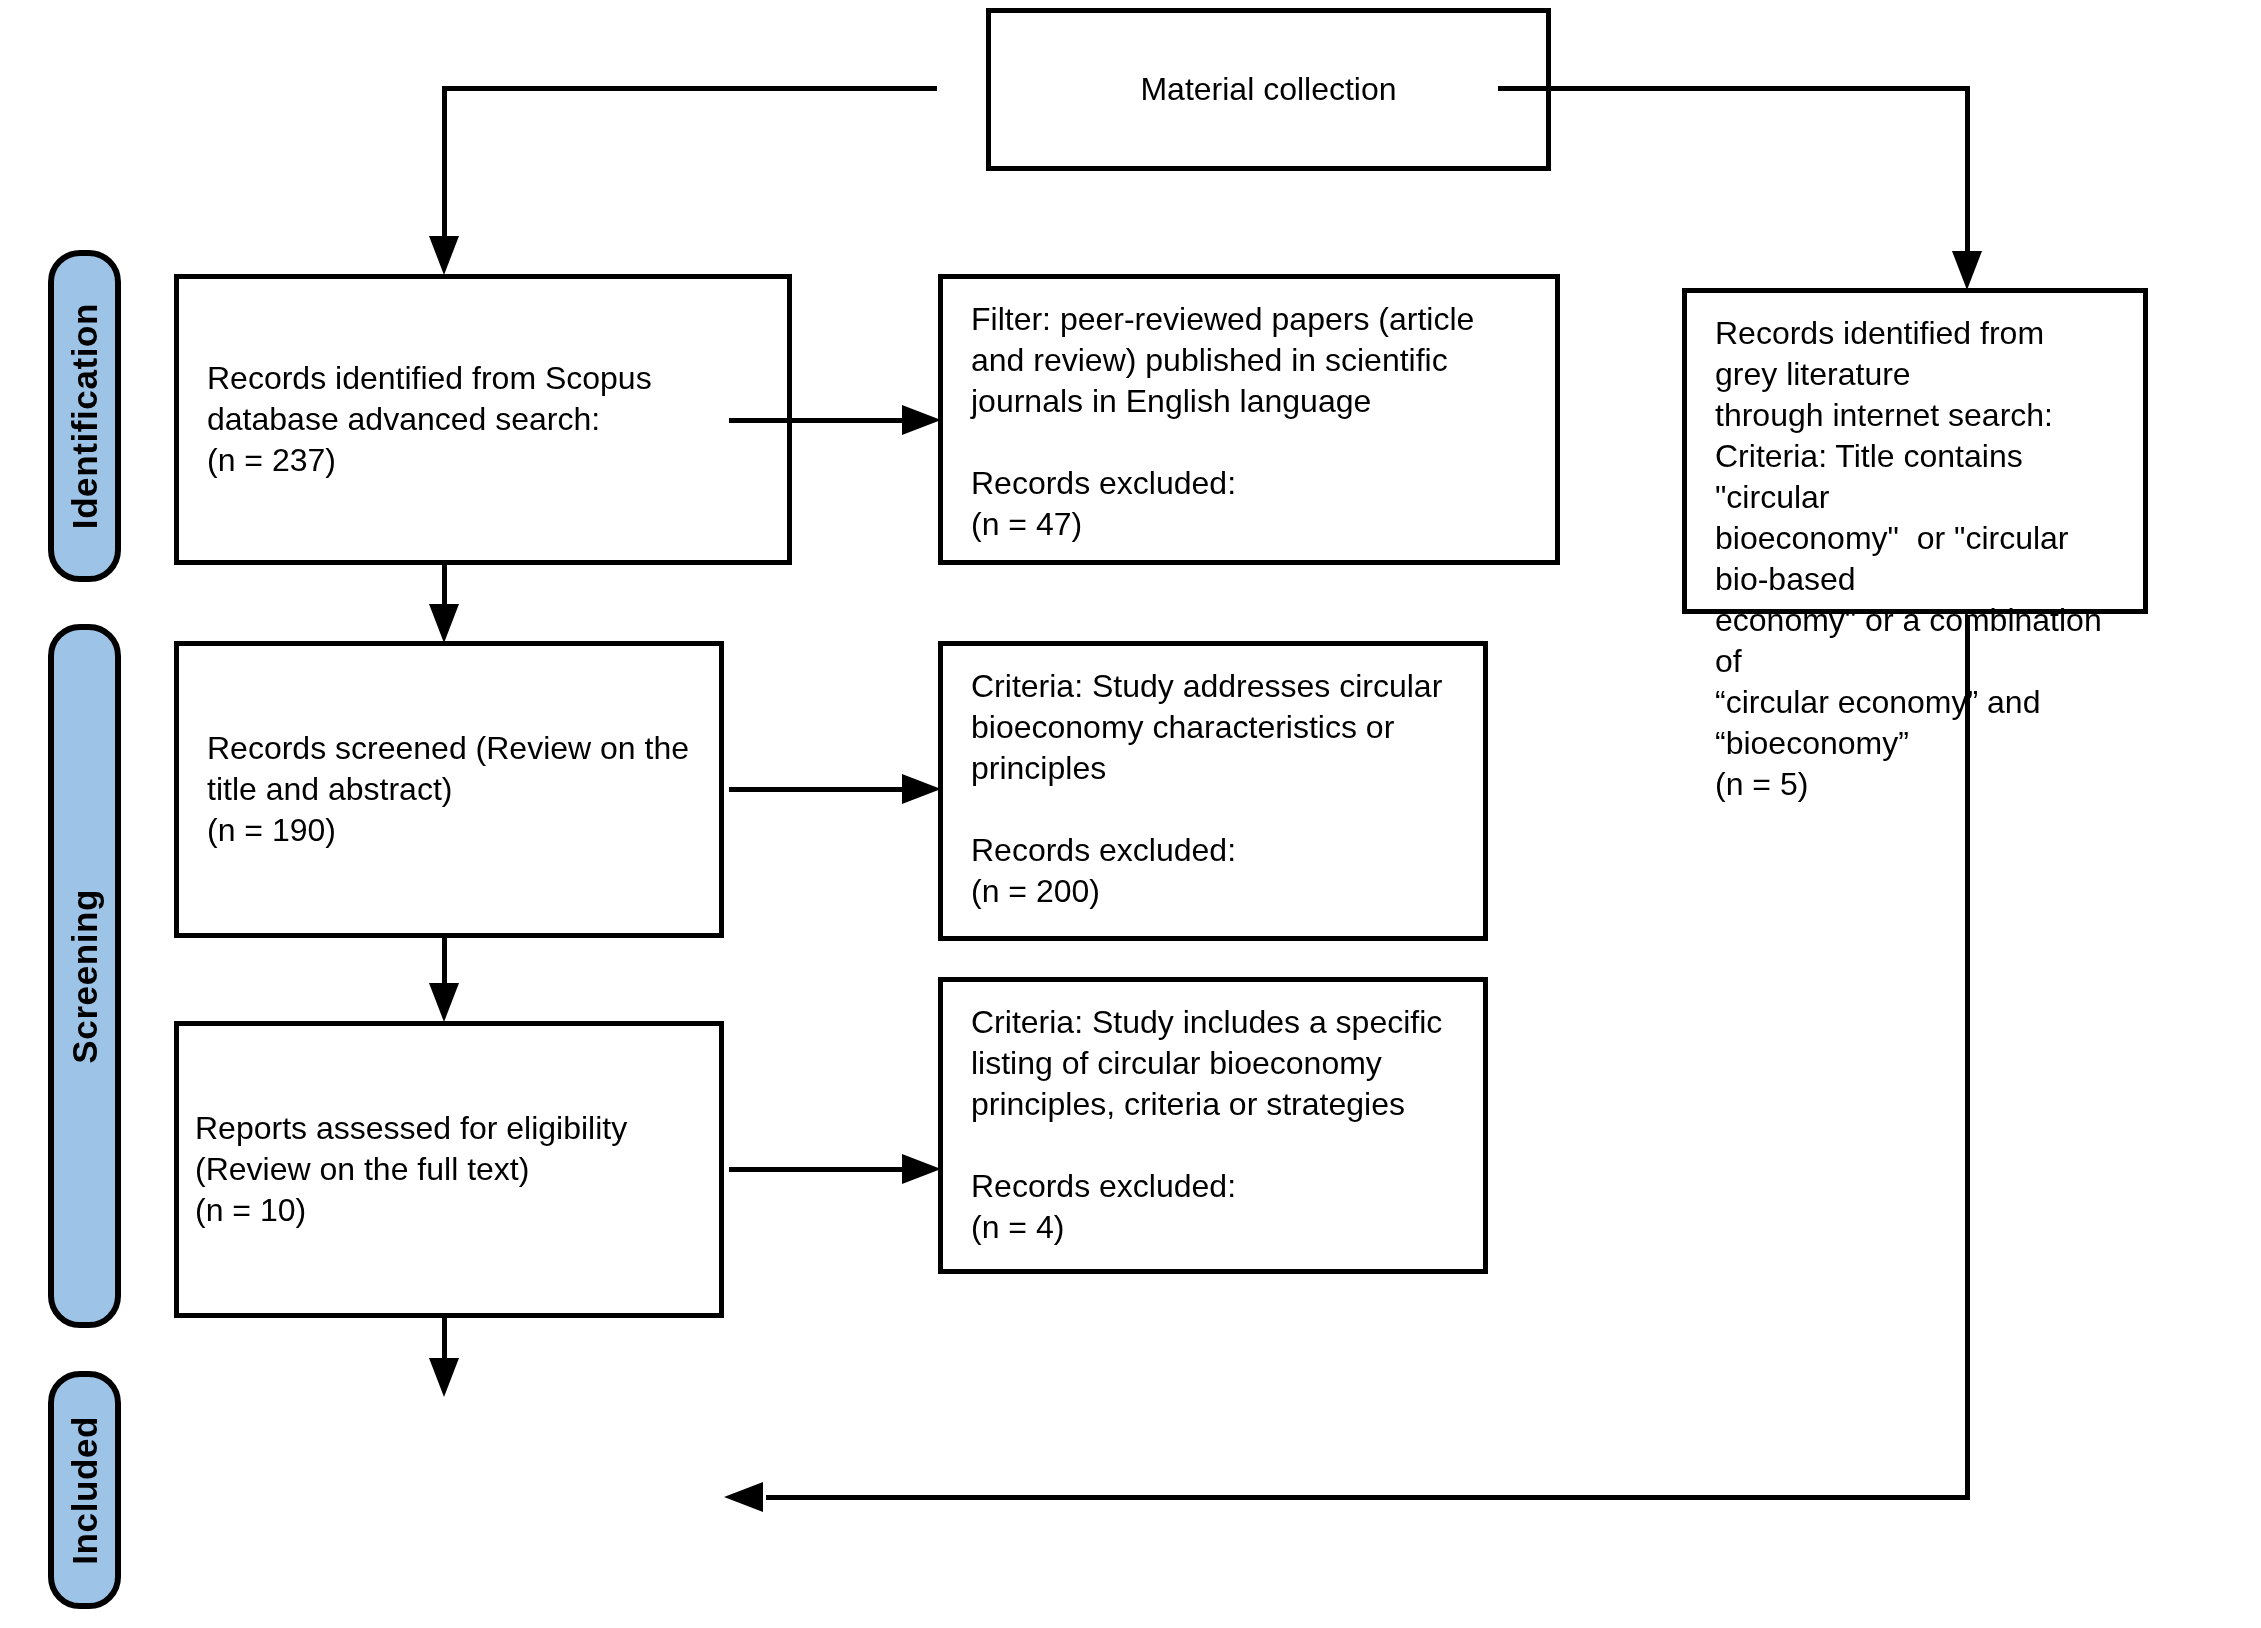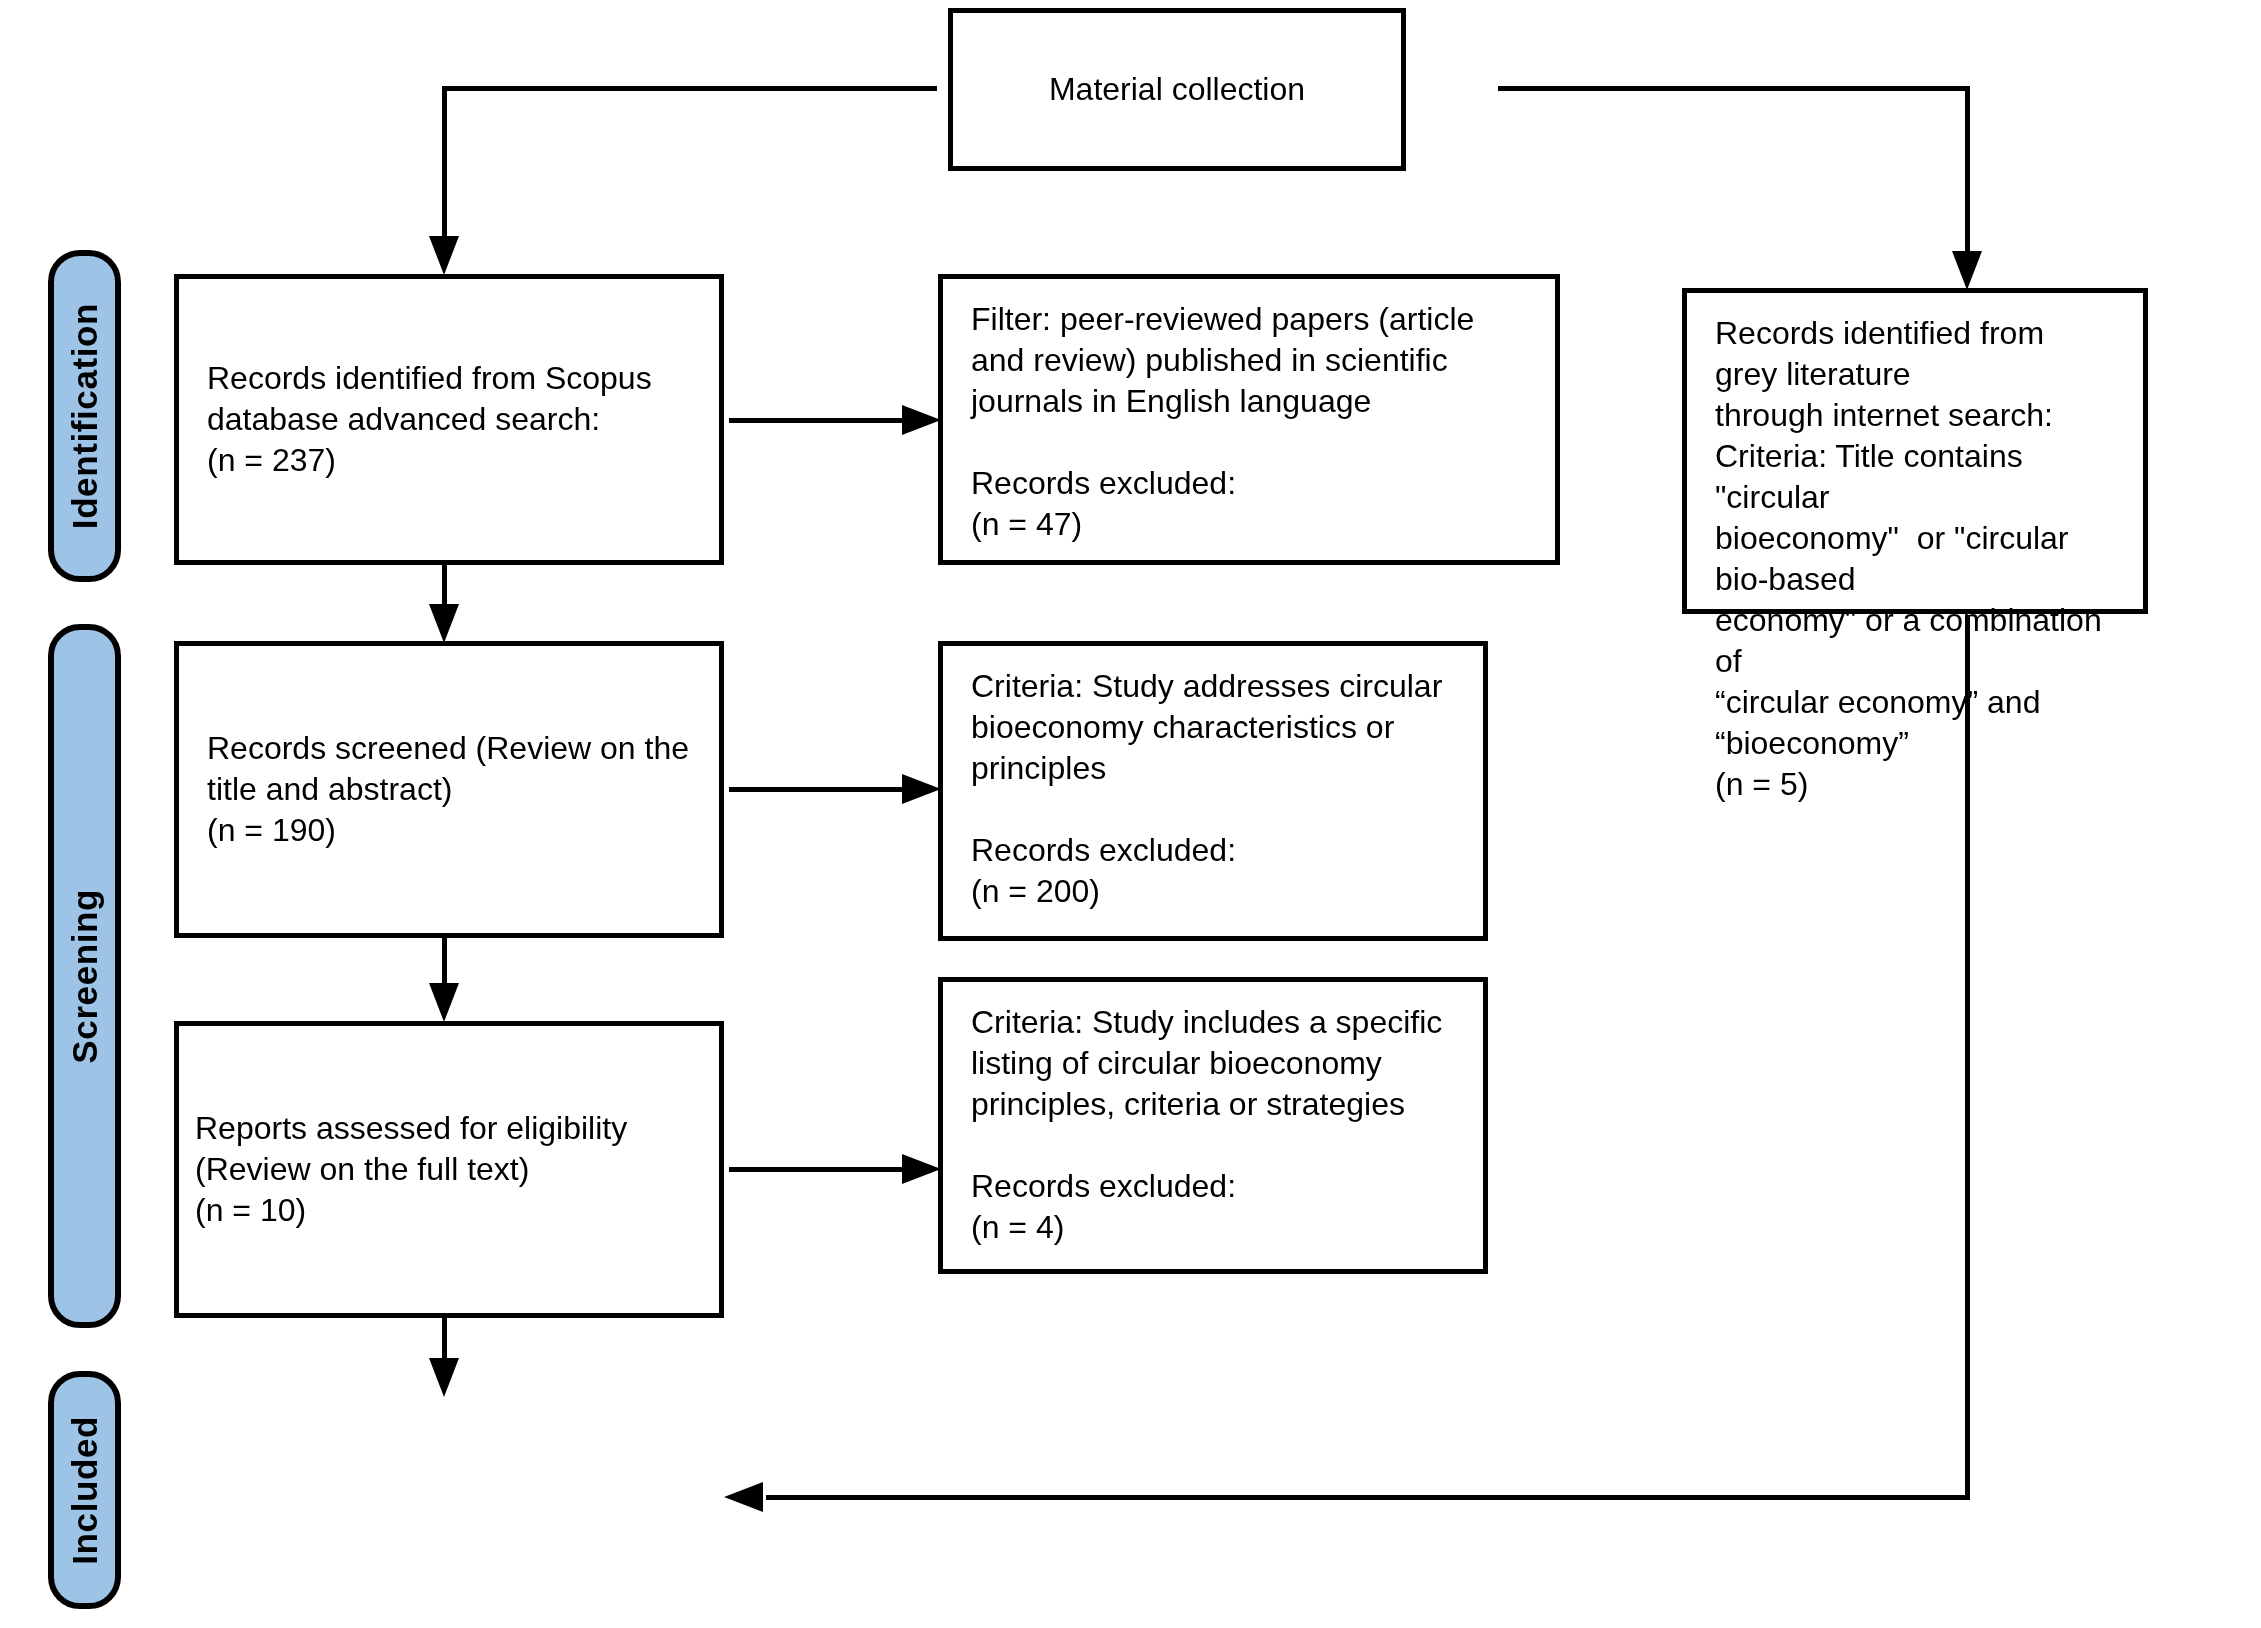--- a/index.html
+++ b/index.html
@@ -63,25 +63,25 @@
   <div class="stage-label" style="left:48px; top:250px; width:73px; height:332px;">
     <span class="vtxt">Identification</span>
   </div>
   <div class="stage-label" style="left:48px; top:624px; width:73px; height:704px;">
     <span class="vtxt">Screening</span>
   </div>
   <div class="stage-label" style="left:48px; top:1371px; width:73px; height:238px;">
     <span class="vtxt">Included</span>
   </div>
 
-  <div class="node center-text" style="left:948px; top:7.6px; width:458px; height:163px;align-items:center;">
+  <div class="node center-text" style="left:986px; top:7.6px; width:565px; height:163px;align-items:center;">
     <span class="txt">Material collection</span>
   </div>
 
-  <div class="node" style="left:174px; top:274px; width:550px; height:291px;">
+  <div class="node" style="left:174px; top:274px; width:618px; height:291px;">
     <span class="txt">Records identified from Scopus
 database advanced search:
 (n = 237)</span>
   </div>
   <div class="node" style="left:174px; top:641px; width:550px; height:297px;">
     <span class="txt">Records screened (Review on the
 title and abstract)
 (n = 190)</span>
   </div>
   <div class="node" style="left:174px; top:1021px; width:550px; height:297px;padding-left:16px;">

